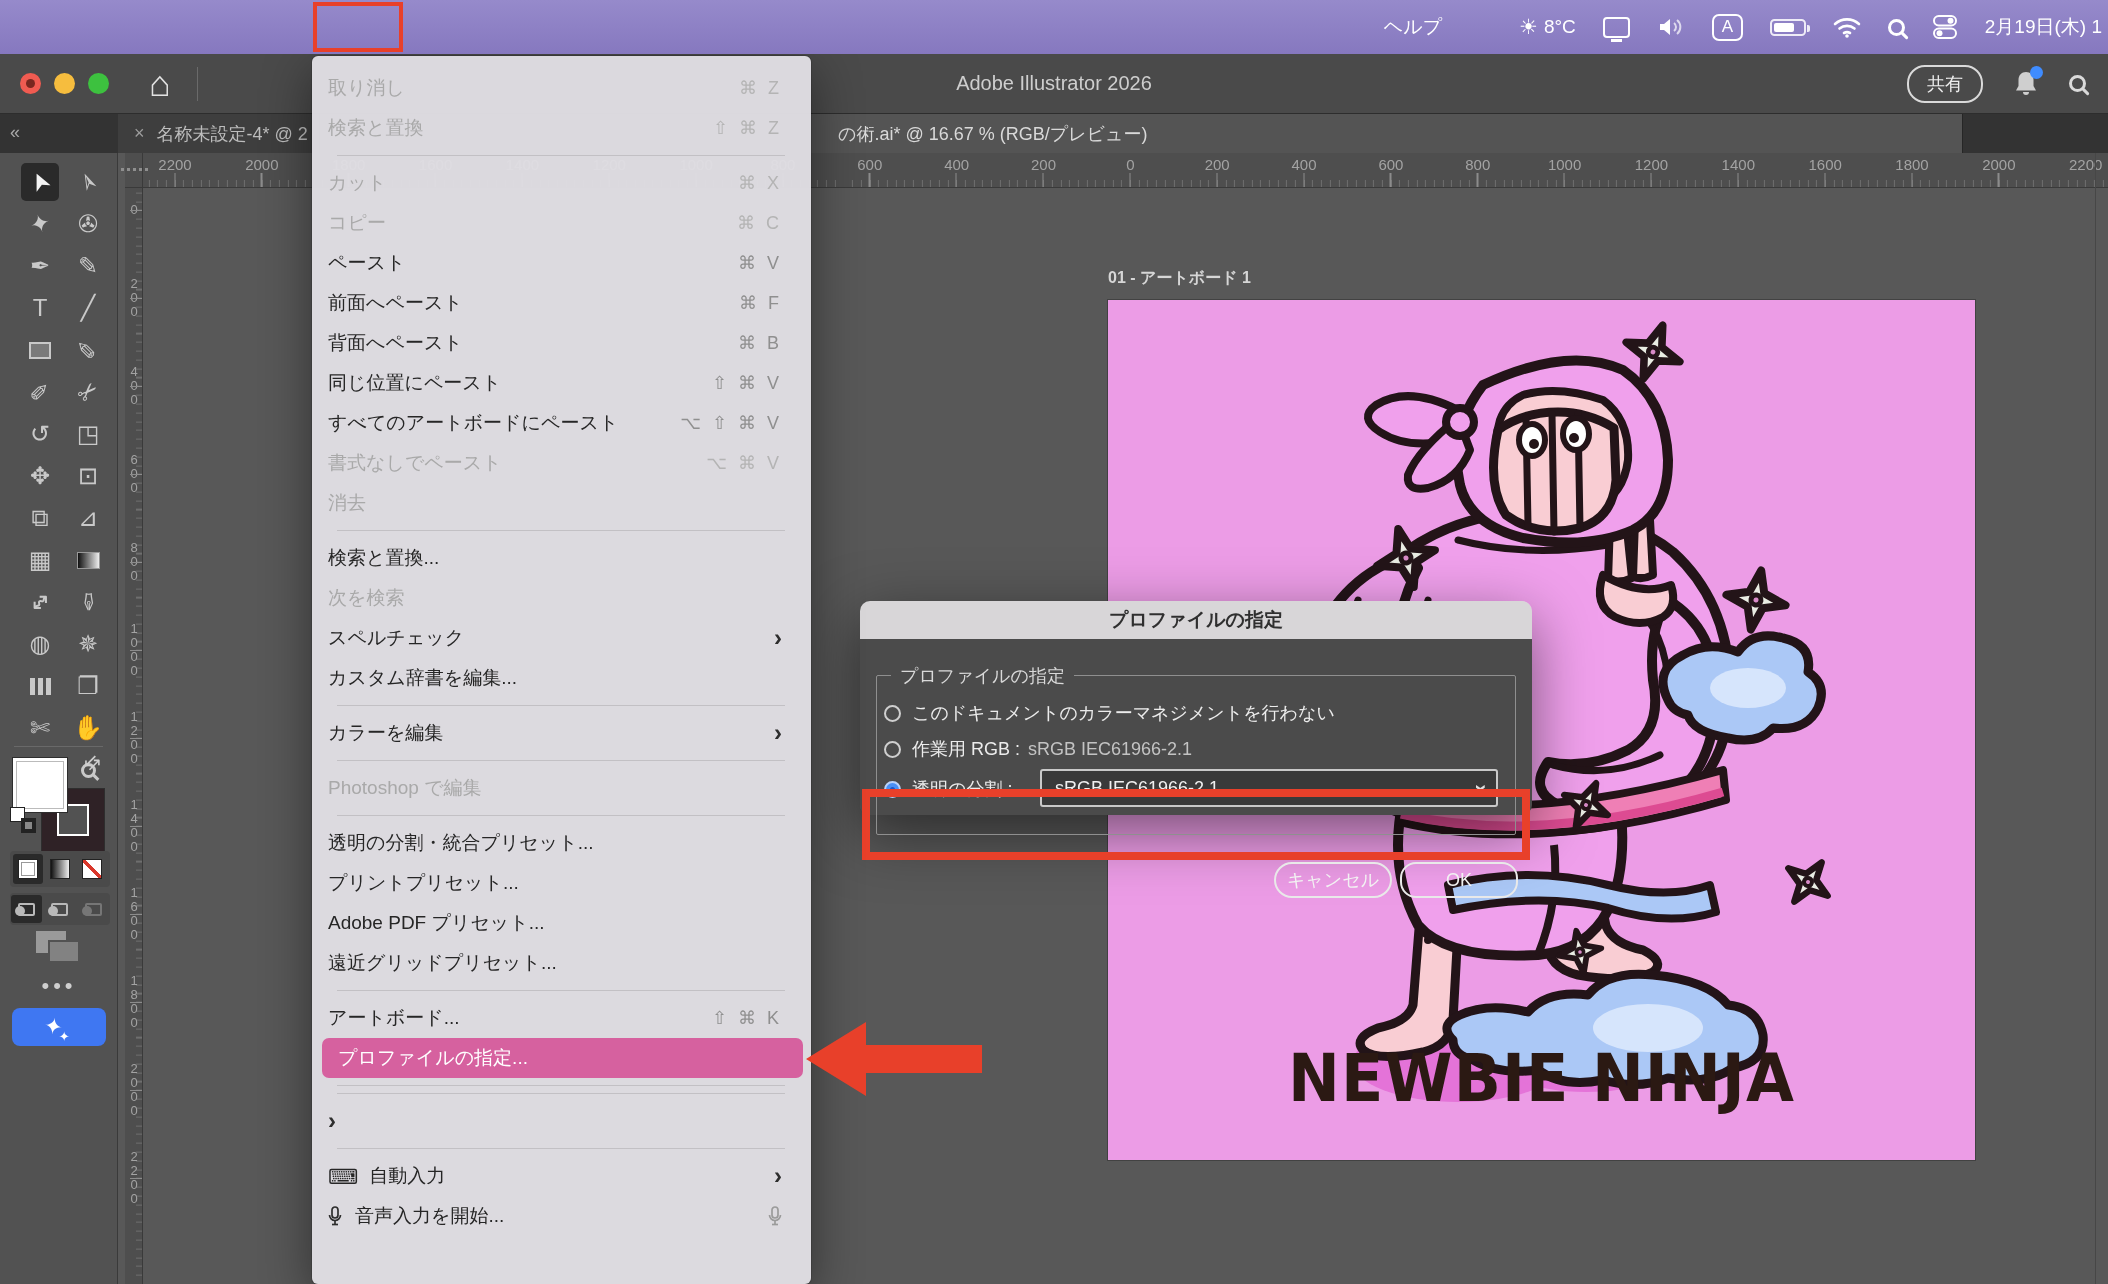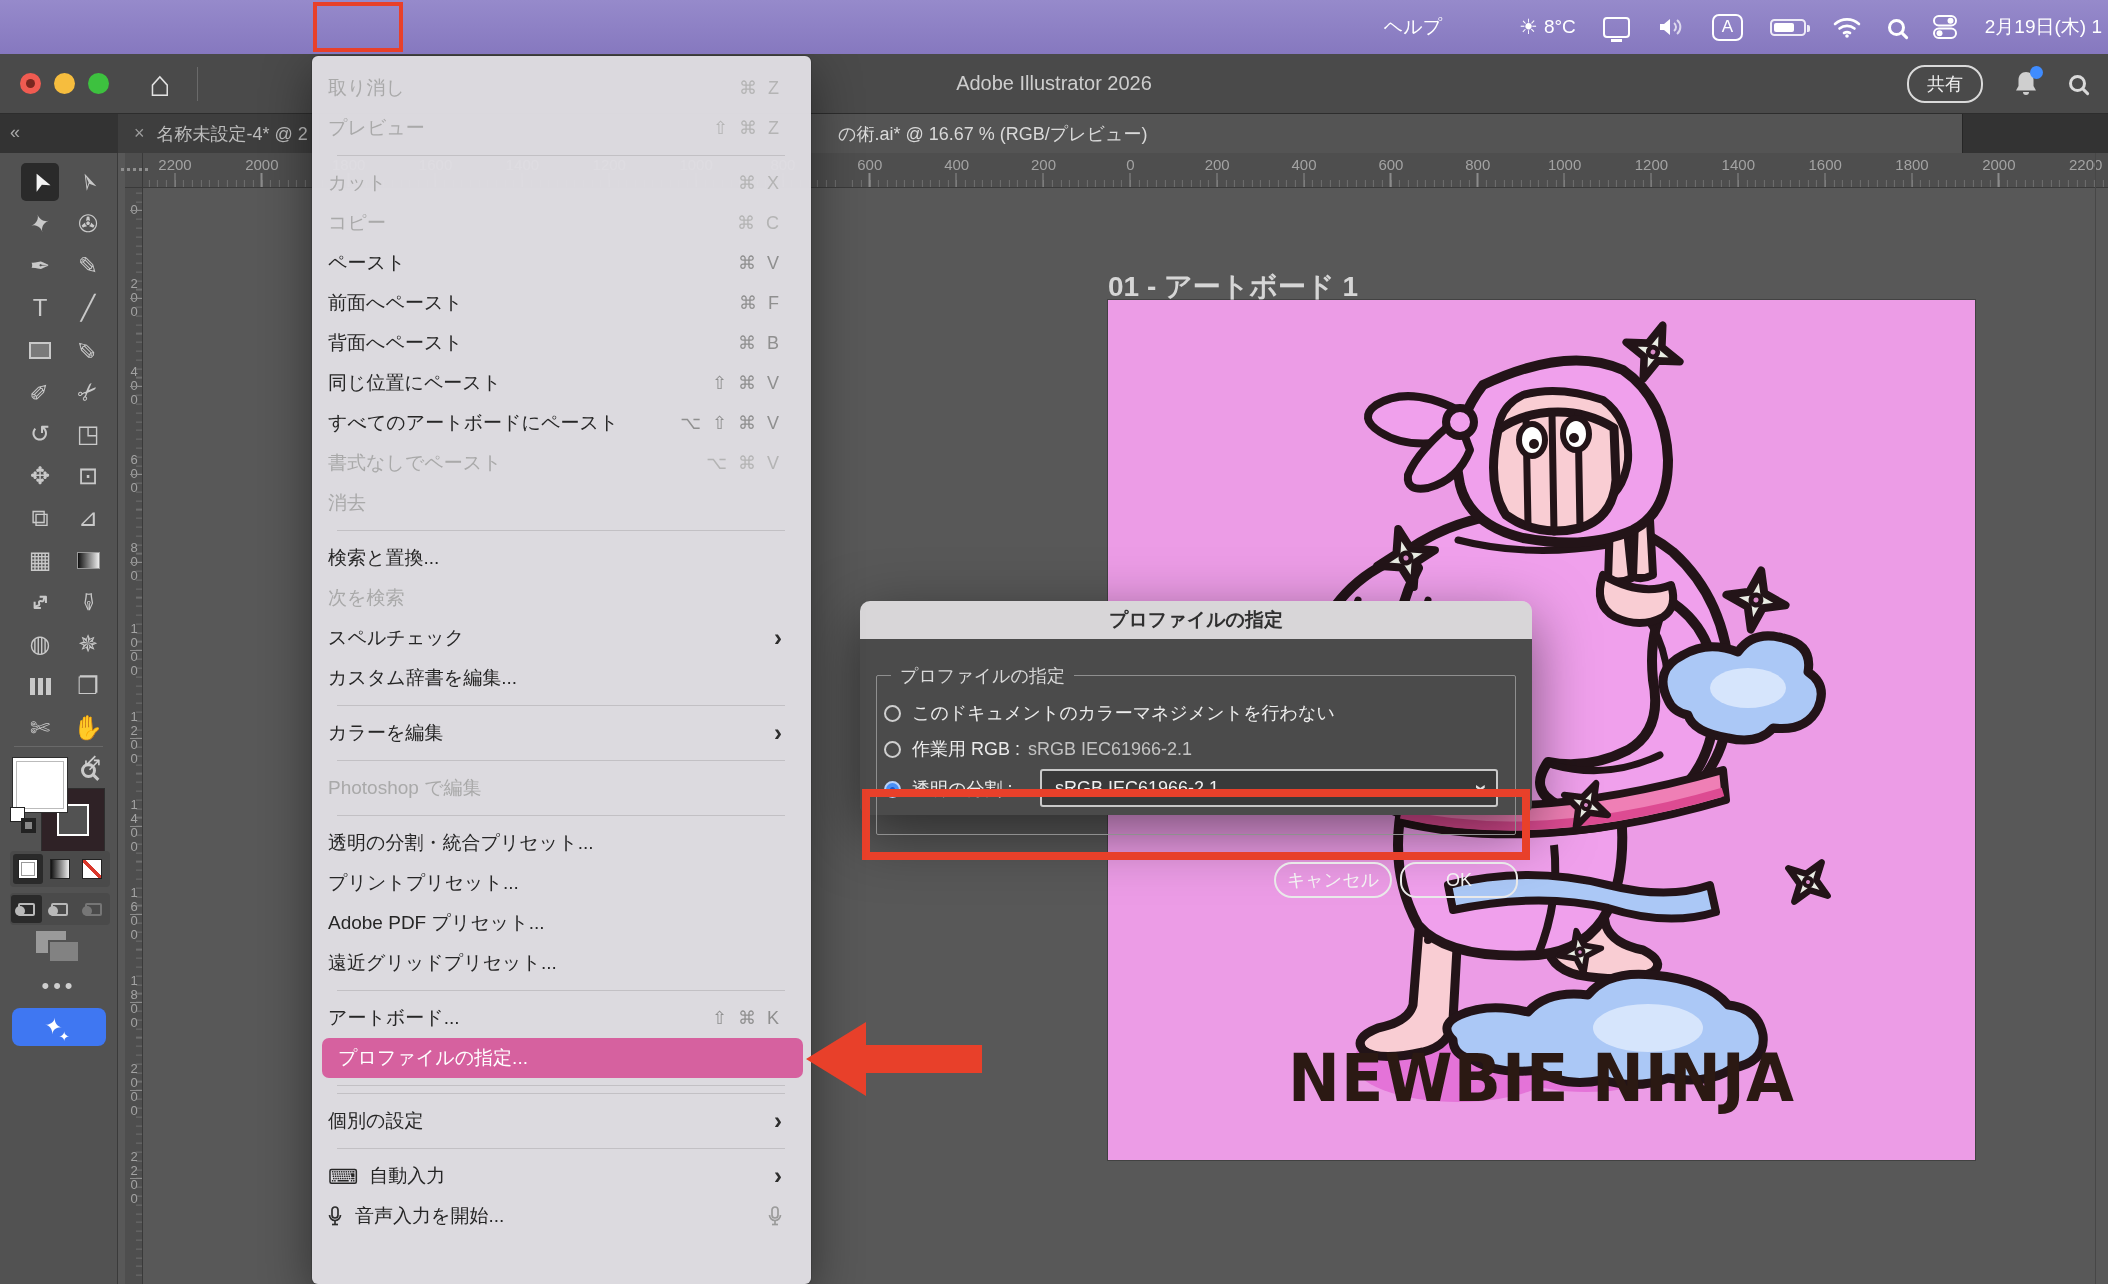--- a/index.html
+++ b/index.html
@@ -98,21 +98,21 @@
 .screen-mode .r1{position:absolute;left:0;top:0;width:30px;height:22px;background:#9a9a9a}
 .screen-mode .r2{position:absolute;left:12px;top:9px;width:32px;height:23px;background:#828282;border:2px solid #525252}
 .more-dots{position:absolute;left:0;width:118px;top:820px;text-align:center;color:#cfcfcf;font-size:22px;letter-spacing:4px}
 .ai-btn{position:absolute;left:12px;top:855px;width:94px;height:38px;background:#3f77f2;border-radius:8px;color:#fff;display:flex;align-items:center;justify-content:center}
 .ai-btn .s1{font-size:22px;transform:rotate(10deg)}
 .ai-btn .s2{font-size:13px;transform:translate(-4px,9px)}
 
 
 #canvas{position:absolute;left:143px;top:188px;right:0;bottom:0;background:#585858}
 .canvas-right-line{position:absolute;right:12px;top:54px;width:1px;bottom:0;background:#474747;z-index:1}
-.artboard-label{position:absolute;left:1108px;top:268px;color:#d6d6d6;font-size:28px;font-weight:700;z-index:1}
+.artboard-label{position:absolute;left:1108px;top:268px;color:#d6d6d6;font-size:16px;font-weight:700;z-index:1}
 #artboard{position:absolute;left:1108px;top:300px;width:867px;height:860px;background:#ec9ce6;z-index:1;box-shadow:0 0 0 1px rgba(0,0,0,.25)}
 #artboard svg{position:absolute;inset:0}
 .ninja-title{position:absolute;left:0;right:0;top:742px;text-align:center;font-family:"DejaVu Sans",sans-serif;font-weight:800;font-size:62px;letter-spacing:1px;color:#2b1913;transform:scaleY(1.06)}
 
 
 #edit-menu{position:absolute;left:312px;top:56px;width:499px;height:1228px;background:rgba(224,222,227,.97);border-radius:6px;box-shadow:0 14px 50px rgba(0,0,0,.45),0 0 0 1px rgba(0,0,0,.12);padding-top:12px;z-index:30;overflow:hidden}
 .mi{height:40px;display:flex;align-items:center;padding:0 29px 0 16px;font-size:19px;color:#262626;white-space:nowrap}
 .mi .lbl{flex:1}
 .mi .sc{color:#8f8f8f;font-size:18px;letter-spacing:3px}
 .mi .sub{color:#2e2e2e;font-size:24px;font-weight:700;line-height:1}
@@ -442,21 +442,21 @@
   <div class="ai-btn">
       <span class="s1">✦</span>
       <span class="s2">✦</span>
     </div>
 </div>
 
 <div id="edit-menu"><span><div class="mi disabled">
         <span class="lbl">取り消し</span>
         <span class="sc">⌘ Z</span>
       </div><div class="mi disabled">
-        <span class="lbl">プレビュー</span>
+        <span class="lbl">検索と置換</span>
         <span class="sc">⇧ ⌘ Z</span>
       </div><div class="mdiv"></div><div class="mi disabled">
         <span class="lbl">カット</span>
         <span class="sc">⌘ X</span>
       </div><div class="mi disabled">
         <span class="lbl">コピー</span>
         <span class="sc">⌘ C</span>
       </div><div class="mi">
         <span class="lbl">ペースト</span>
         <span class="sc">⌘ V</span>
@@ -498,21 +498,20 @@
       </div><div class="mi">
         <span class="lbl">Adobe PDF プリセット...</span>
       </div><div class="mi">
         <span class="lbl">遠近グリッドプリセット...</span>
       </div><div class="mdiv"></div><div class="mi">
         <span class="lbl">アートボード...</span>
         <span class="sc">⇧ ⌘ K</span>
       </div><div class="mi highlight">
         <span class="lbl">プロファイルの指定...</span>
       </div><div class="mdiv"></div><div class="mdiv"></div><div class="mi">
-        <span class="lbl">個別の設定</span>
         <span class="sub">›</span>
       </div><div class="mdiv"></div><div class="mi">
         <span class="af-ic">⌨</span>
         <span class="lbl">自動入力</span>
         <span class="sub">›</span>
       </div><div class="mi">
         <span class="mic-ic">
           <svg width="14" height="20" viewBox="0 0 14 20">
             <rect x="4" y="1" width="6" height="11" rx="3" fill="none" stroke="currentColor" stroke-width="1.7"></rect>
             <path d="M1.5 9a5.5 5.5 0 0 0 11 0" fill="none" stroke="currentColor" stroke-width="1.7"></path>

